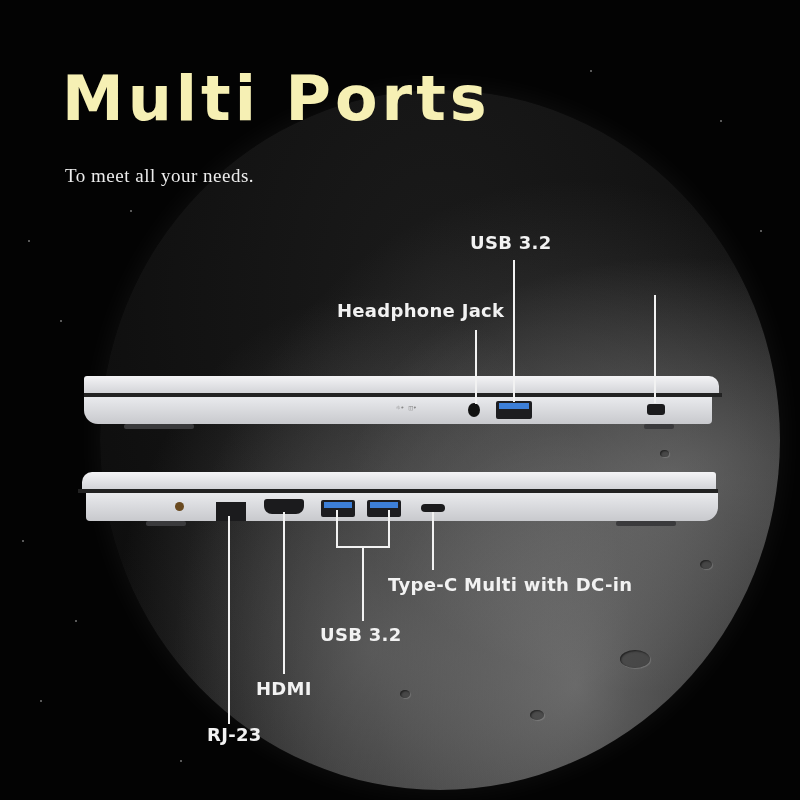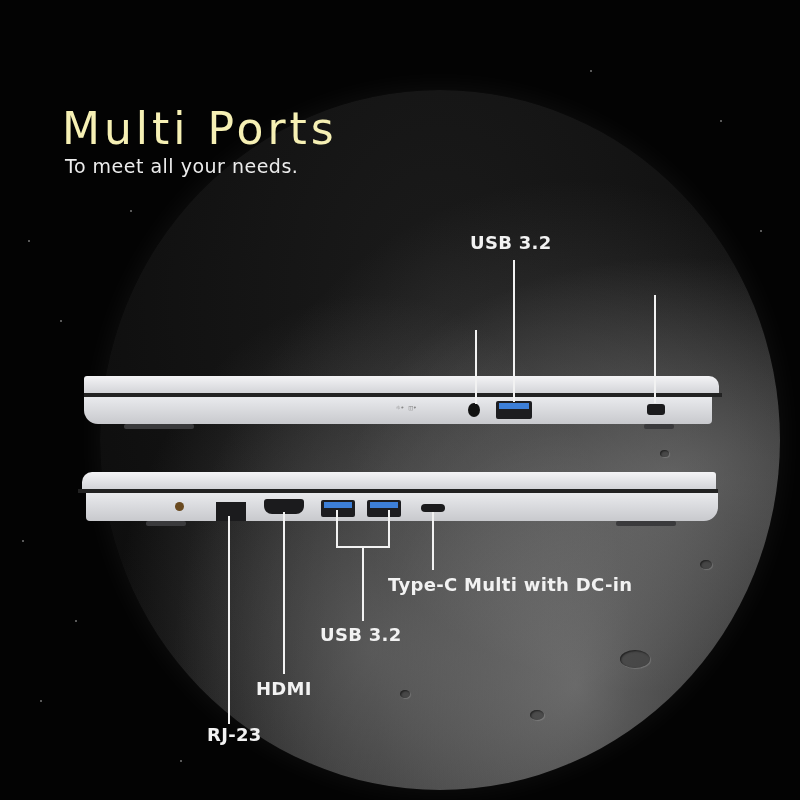--- a/index.html
+++ b/index.html
@@ -11,23 +11,23 @@
           background:
             radial-gradient(ellipse at 70% 85%, rgba(170,170,170,0.55) 0%, rgba(120,120,120,0.35) 30%, rgba(0,0,0,0) 60%),
             radial-gradient(ellipse at 40% 80%, rgba(140,140,140,0.45) 0%, rgba(0,0,0,0) 45%),
             radial-gradient(ellipse at 85% 55%, rgba(150,150,150,0.5) 0%, rgba(0,0,0,0) 40%),
             radial-gradient(ellipse at 50% 30%, #1b1b1b 0%, #121212 55%, #0a0a0a 100%);
           box-shadow: 0 0 30px rgba(255,255,255,0.06); }
   .crater { position:absolute; border-radius:50%; background:rgba(60,60,60,0.6);
             box-shadow: inset 1px 1px 2px rgba(0,0,0,0.6), 1px 1px 1px rgba(200,200,200,0.25); }
   .star { position:absolute; width:2px; height:2px; background:#777; border-radius:50%; }
 
-  .title { position:absolute; left:62px; top:68px; color:#f6f0b4; font-weight:normal;
-           font-size:44px; letter-spacing:4px; line-height:1;margin-top:39px; }
-  .subtitle { position:absolute; left:65px; top:155px; color:#ececec; font-size:19px; letter-spacing:0.5px; }
+  .title { position:absolute; left:62px; top:68px; color:#f6f0b4; font-weight:bold;
+           font-size:62px; letter-spacing:4px; line-height:1; }
+  .subtitle { position:absolute; left:65px; top:165px; color:#ececec; font-size:19px; letter-spacing:0.5px;font-family:Liberation Serif, serif; }
 
   .label { position:absolute; color:#f2f2f2; font-weight:bold; font-size:18px; letter-spacing:0.3px; white-space:nowrap; }
   .line { position:absolute; background:#f2f2f2; }
 
   .laptop { position:absolute; }
   .lid { position:absolute; background:linear-gradient(#f4f4f6,#d3d4d8); }
   .gap { position:absolute; background:#222; }
   .base { position:absolute; background:linear-gradient(#e9eaed,#c8c9cd); }
   .foot { position:absolute; background:#3a3a3c; border-radius:2px; }
   .port-usb { position:absolute; background:#1d1d20; border-radius:2px; }
@@ -75,20 +75,21 @@
         <i></i>
       </div>
     <div class="port-dark" style="left:563px;top:28px;width:18px;height:11px;border-radius:3px"></div>
   </div>
 
   <div class="label" style="left:470px;top:232px">USB 3.2</div>
   <div class="line" style="left:513px;top:260px;width:2px;height:142px"></div>
 
   <div class="line" style="left:654px;top:295px;width:2px;height:108px"></div>
 
+  <div class="label" style="left:337px;top:300px">Headphone Jack</div>
   <div class="line" style="left:475px;top:330px;width:2px;height:74px"></div>
 
   <div class="laptop" style="left:76px;top:472px;width:645px;height:60px;">
     <div class="lid" style="left:6px;top:0;width:634px;height:17px;border-radius:10px 3px 0 0"></div>
     <div class="gap" style="left:2px;top:17px;width:640px;height:4px"></div>
     <div class="base" style="left:10px;top:21px;width:632px;height:28px;border-radius:0 0 14px 4px"></div>
     <div class="foot" style="left:70px;top:49px;width:40px;height:5px"></div>
     <div class="foot" style="left:540px;top:49px;width:60px;height:5px"></div>
     <div class="dot" style="left:99px;top:30px;width:9px;height:9px;background:#6a4a20"></div>
     <div class="port-dark" style="left:140px;top:30px;width:30px;height:19px"></div>

